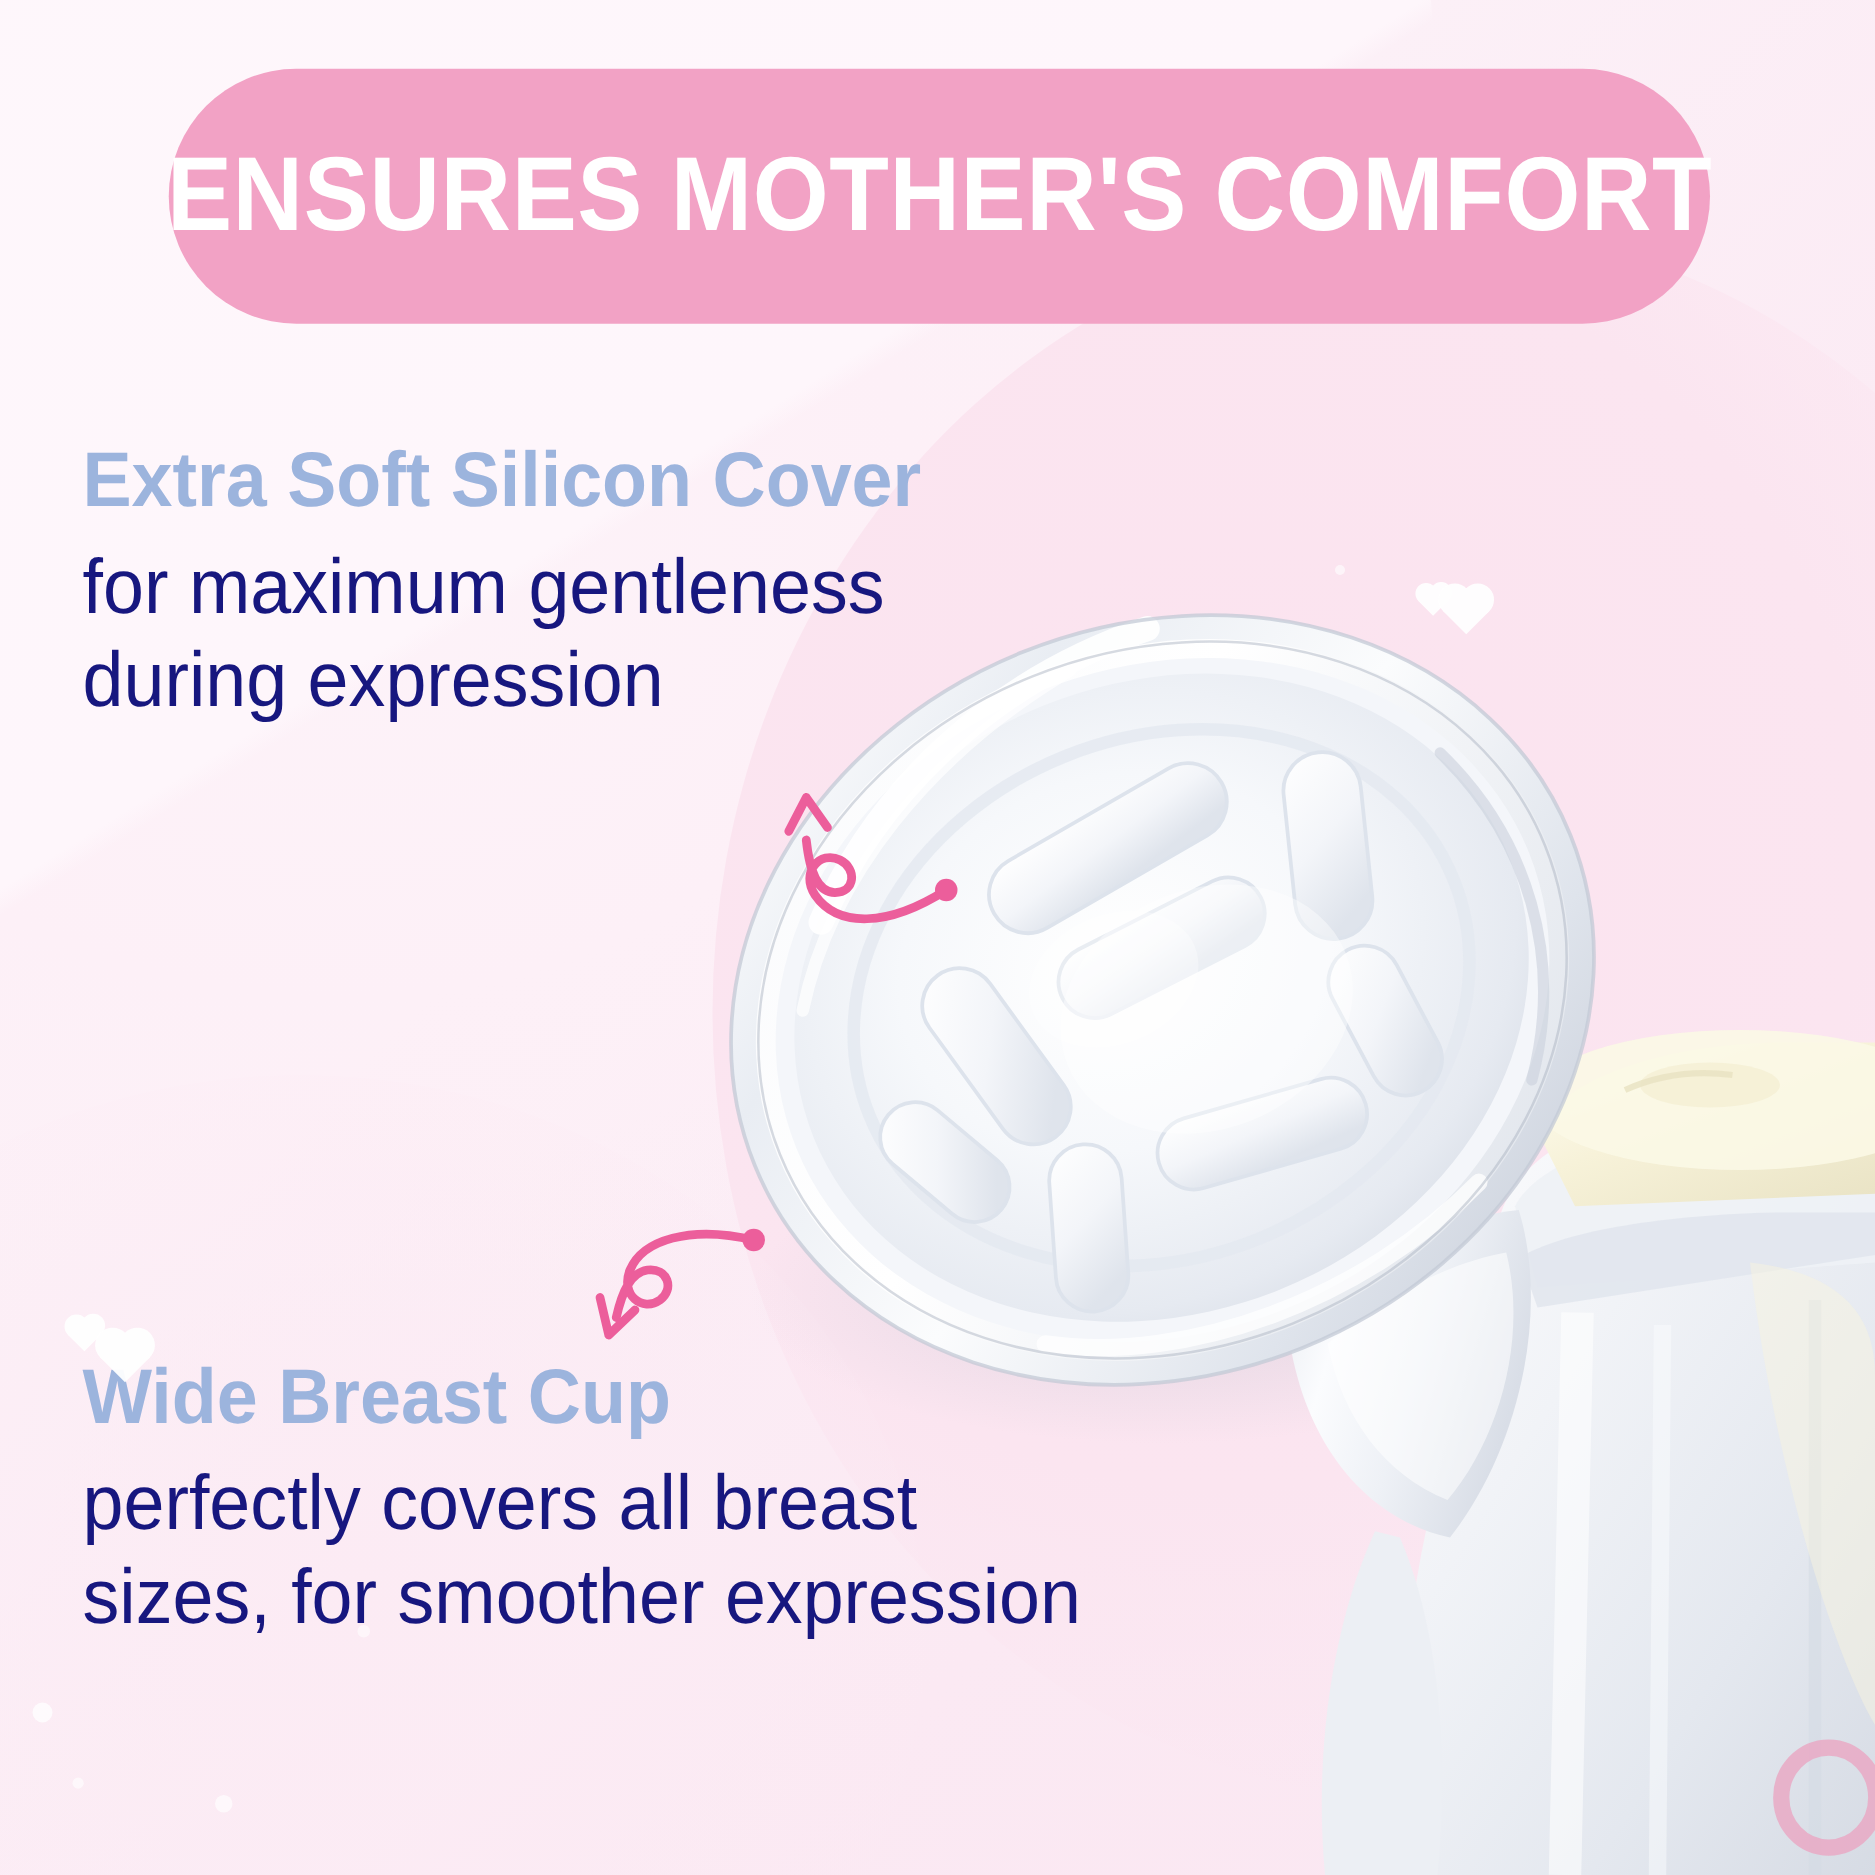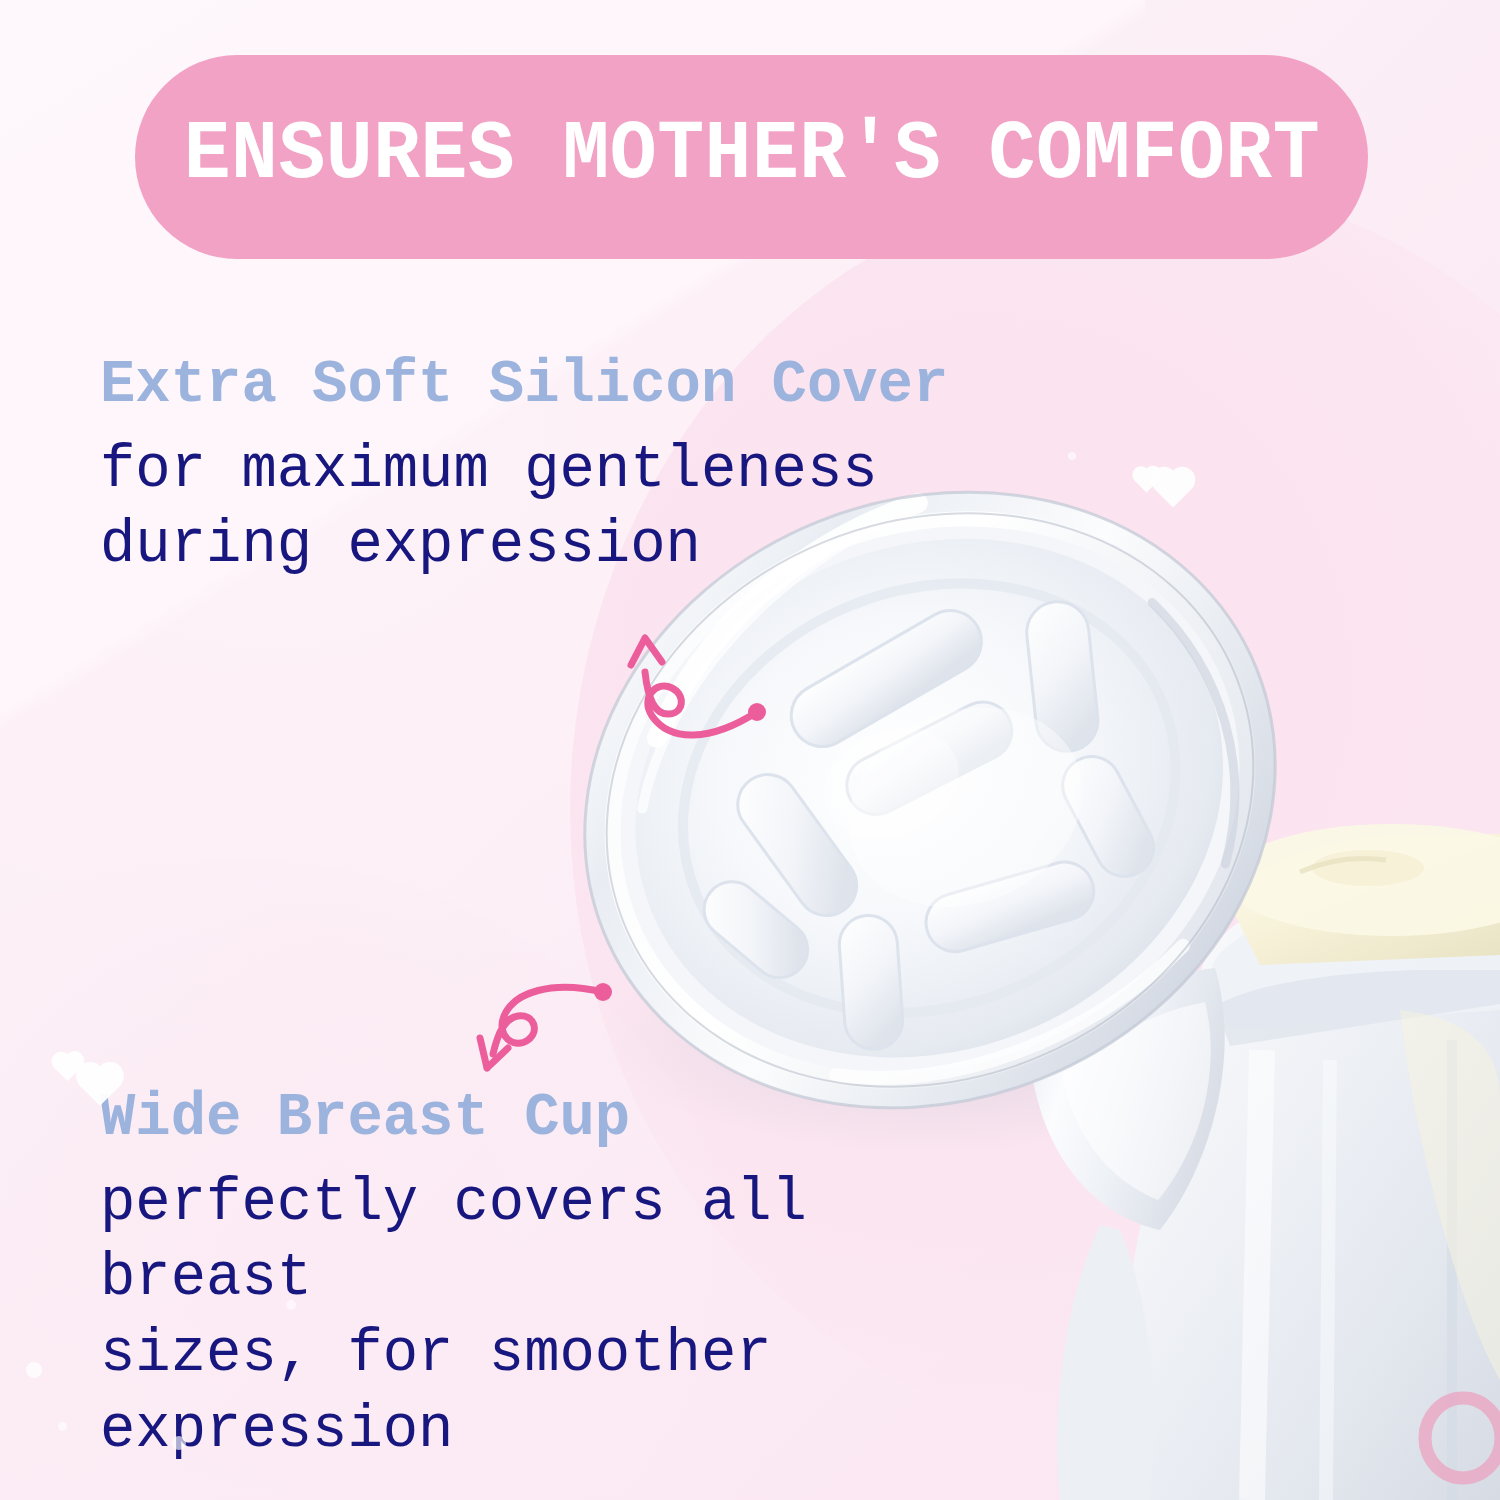--- a/index.html
+++ b/index.html
@@ -5,21 +5,21 @@
   html, body {
     margin: 0;
     padding: 0;
     background: #ffffff;
   }
   #canvas {
     position: relative;
     width: 1500px;
     height: 1500px;
     overflow: hidden;
-    font-family: Liberation Mono, monospace;
+    font-family: Liberation Sans, sans-serif;
     background: #fceff7;
   }
 
   
   .bg-base {
     position: absolute;
     inset: 0;
     background:
       radial-gradient(ellipse 1100px 900px at 18% 28%, #fdf3f9 0%, #fdf0f7 42%, rgba(253,240,247,0) 72%),
       linear-gradient(135deg, #fdf2f8 0%, #fcf0f7 38%, #fbe9f3 70%, #fae6f1 100%);
@@ -73,21 +73,20 @@
     transform: scaleX(0.93);
     white-space: nowrap;
     line-height: 1;
     padding-bottom: 4px;
   }
 
   
   .feature {
     position: absolute;
     left: 66px;
-    margin-left: 34px;
   }
   .feature-1 { top: 352px; width: 860px; }
   .feature-2 { top: 1085px; width: 1000px; }
 
   .feature-head {
     color: #9cb4dd;
     font-size: 62px;
     font-weight: 700;
     line-height: 1.06;
     transform: scaleX(0.95);

